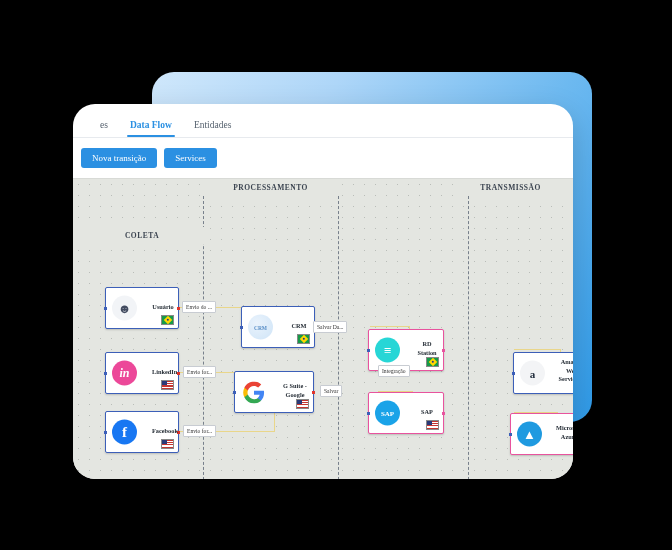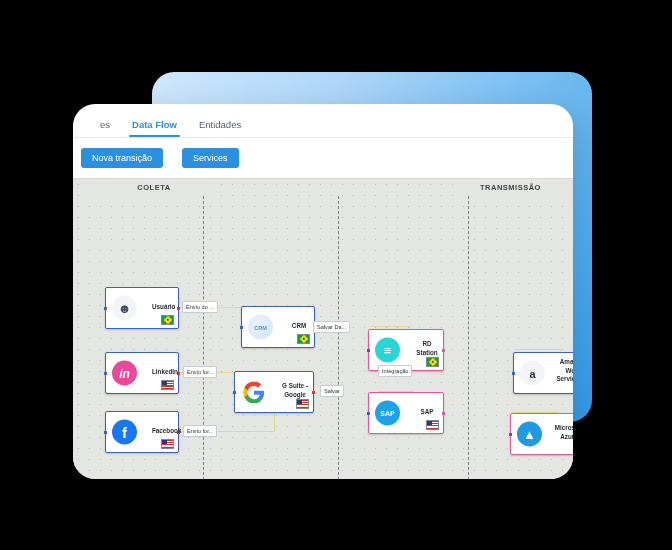--- a/index.html
+++ b/index.html
@@ -1,17 +1,17 @@
 <!DOCTYPE html>
 <html><head>
 <meta charset="utf-8">
 <style>
   html,body{margin:0;padding:0;background:#000;}
   body{width:672px;height:550px;overflow:hidden;font-family:"Liberation Sans",sans-serif;}
-  #stage{position:relative;width:672px;height:550px;background:#000;}
+  #stage{position:relative;width:672px;height:550px;background:#000;font-family:Liberation Serif, serif;}
 
   
   .back-card{
     position:absolute;left:152px;top:72px;width:440px;height:350px;
     border-radius:22px;
     background:linear-gradient(125deg,#cfe7fb 0%,#aed6f8 28%,#6db9f0 62%,#2f9ae8 100%);
   }
   
   .front-card{
     position:absolute;left:73px;top:104px;width:500px;height:375px;
@@ -19,21 +19,21 @@
     box-shadow:0 10px 30px rgba(0,0,0,.18);
   }
 
   
   .tabbar{position:relative;height:33px;border-bottom:1px solid #e7eaee;padding-left:16px;display:flex;align-items:flex-end;}
   .tab{font-size:9.5px;color:#55616e;padding:0 11px 7px 11px;position:relative;white-space:nowrap;}
   .tab.active{color:#2b90e2;font-weight:bold;}
   .tab.active:after{content:"";position:absolute;left:8px;right:8px;bottom:0;height:2px;background:#2b90e2;border-radius:2px;}
 
   
-  .toolbar{height:32px;display:flex;align-items:center;gap:19px;padding:4px 0 4px 8px;background:#fff;}
+  .toolbar{height:32px;display:flex;align-items:center;gap:7px;padding:4px 0 4px 8px;background:#fff;}
   .btn{background:#2b90e2;color:#fff;font-size:9px;border-radius:3px;padding:5px 11px;white-space:nowrap;}
 
   
   .canvas{position:relative;height:306px;background:
      radial-gradient(circle, #b9bdb8 0.7px, transparent 0.8px) 0 0/11px 11px,
      #e4e6e1;
      border-top:1px solid #d8dad6;}
   .colhead{position:absolute;top:0;height:17px;display:flex;align-items:center;justify-content:center;
     font-size:7.5px;font-weight:bold;letter-spacing:.5px;color:#3b4450;background:#e4e6e1;z-index:5;}
   .vline{position:absolute;top:17px;bottom:0;width:0;border-left:1px dashed #77808b;}
@@ -96,21 +96,22 @@
       <div class="tab">Entidades</div>
     </div>
 
     <div class="toolbar">
       <div class="btn">Nova transição</div>
       <div class="btn">Services</div>
     </div>
 
     <div class="canvas">
 
-      <div class="colhead" style="left:16px;width:130px;">COLETA</div>
+      <div class="colhead" style="left:4px;width:130px;margin-top:48px;">COLETA</div>
+      <div class="colhead" style="left:130px;width:135px;">PROCESSAMENTO</div>
       <div class="colhead" style="left:385px;width:105px;">TRANSMISSÃO</div>
 
       <div class="vline" style="left:130px;"></div>
       <div class="vline" style="left:265px;"></div>
       <div class="vline" style="left:395px;"></div>
 
       <div class="edge h" style="left:104px;top:128px;width:98px;"></div>
       <div class="edge v" style="left:201px;top:128px;height:20px;"></div>
       <div class="edge h" style="left:201px;top:147px;width:31px;"></div>
 

